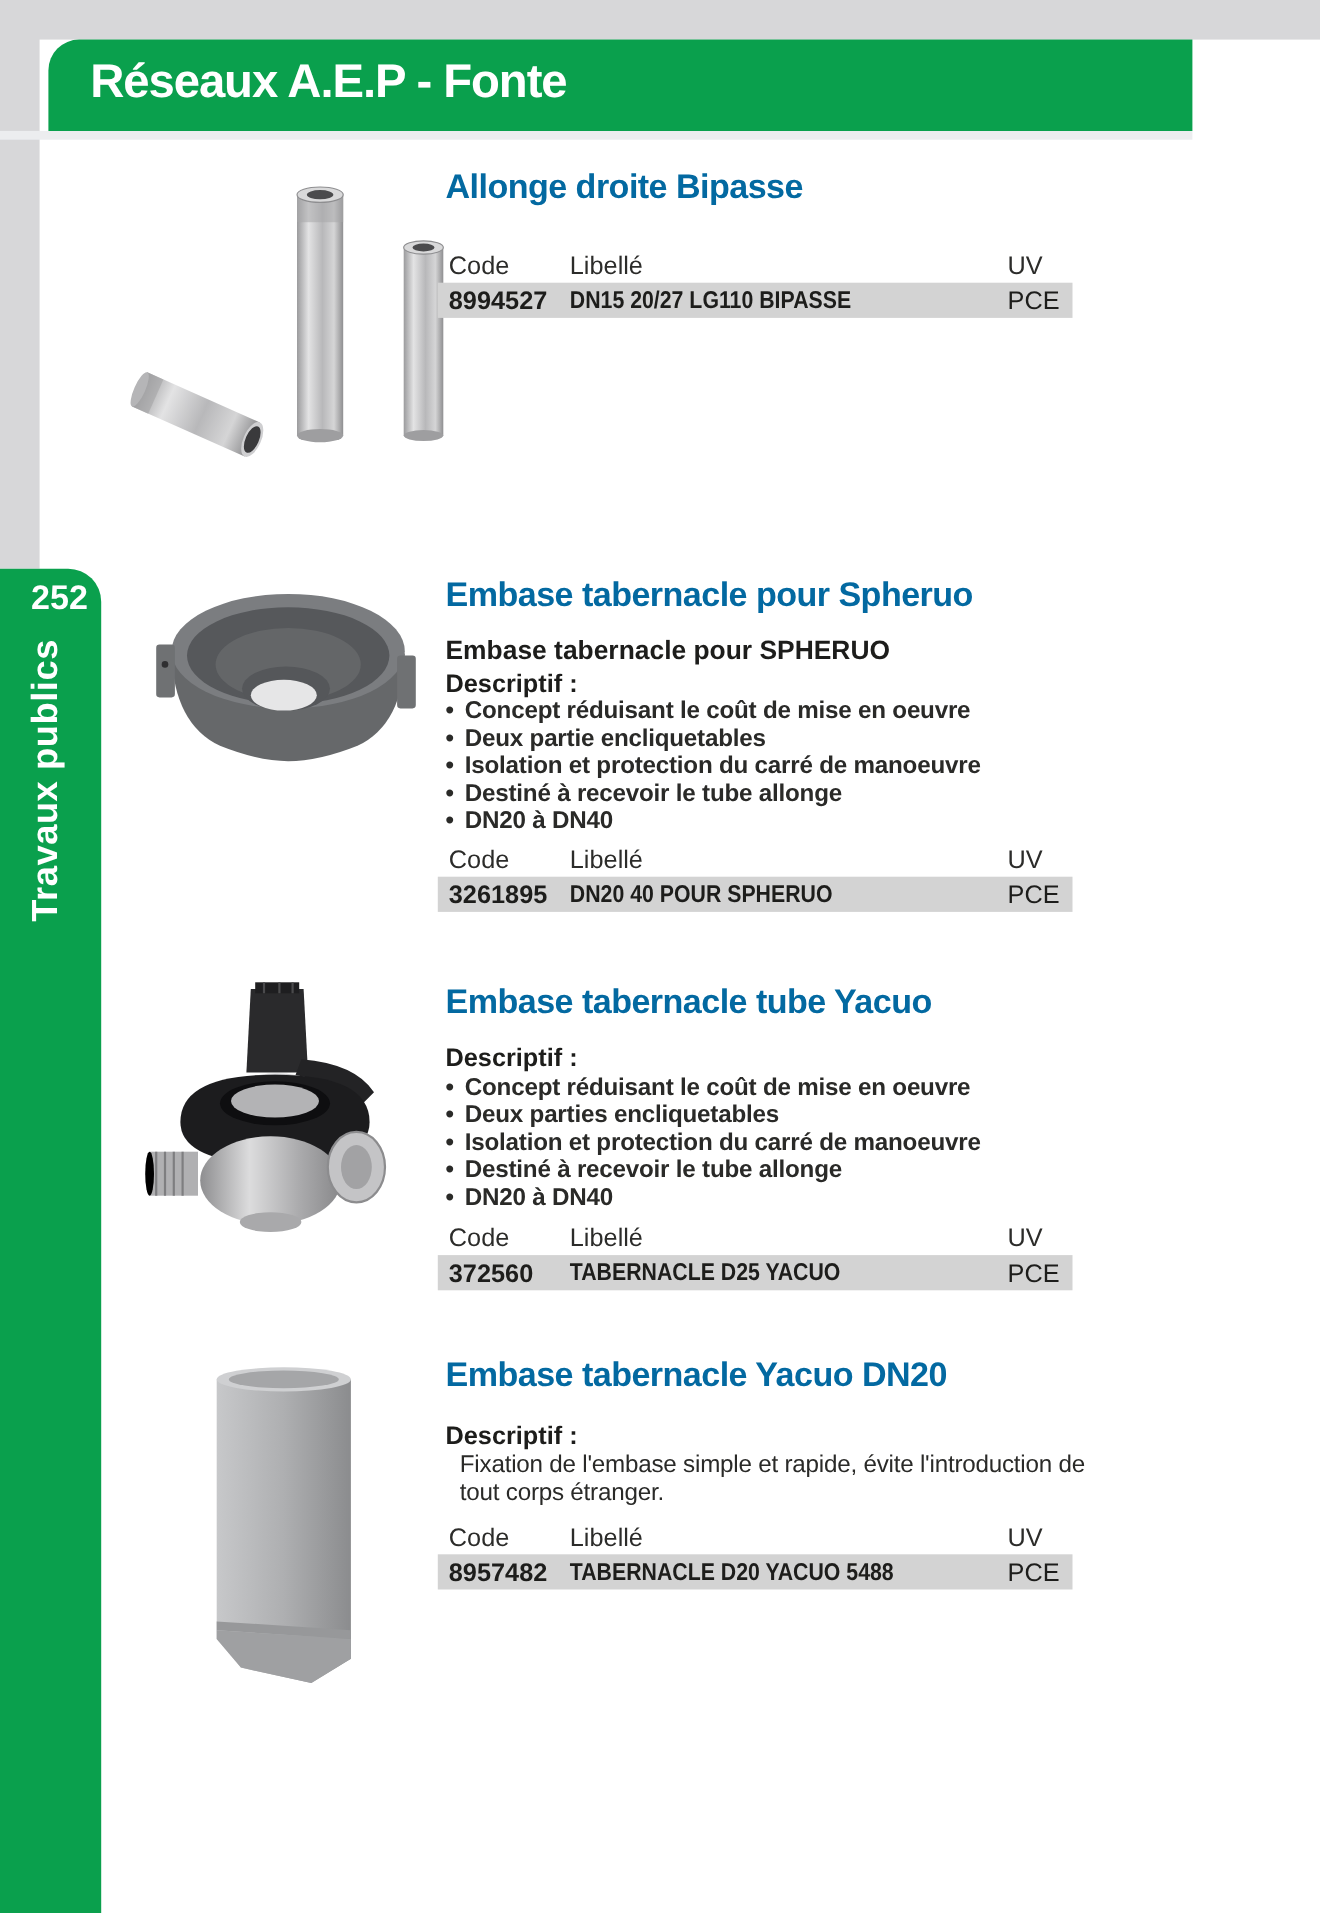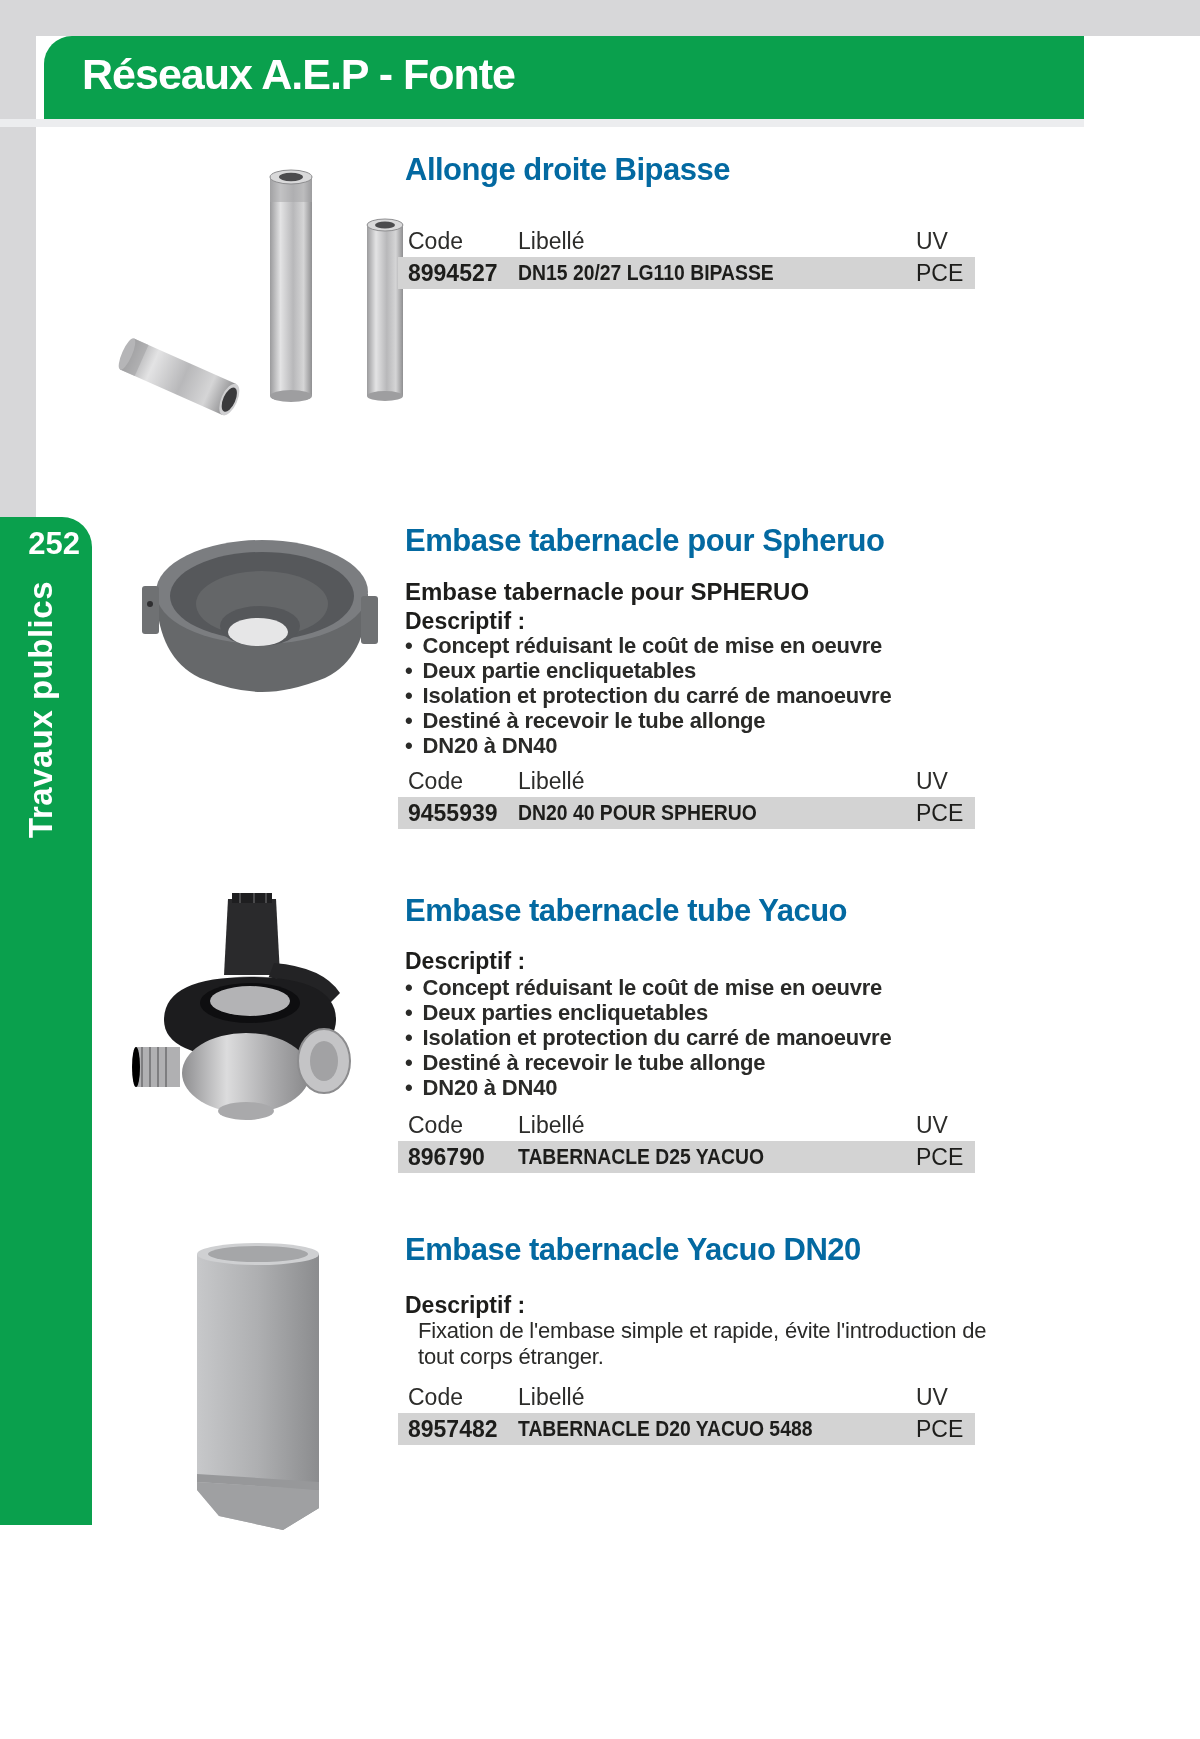--- a/index.html
+++ b/index.html
@@ -8,21 +8,21 @@
 
   
   .top-gray{position:absolute;left:0;top:0;width:1200px;height:36px;background:#d7d7d9;}
   .left-gray{position:absolute;left:0;top:0;width:36px;height:517px;background:#d7d7d9;}
   .header-bar{position:absolute;left:44px;top:36px;width:1040px;height:83px;background:#0aa04d;
               border-top-left-radius:28px;}
   .header-title{position:absolute;left:22px;top:14px;color:#ffffff;font-size:43px;font-weight:bold;
                 letter-spacing:-1px;white-space:nowrap;margin-left:16px;}
   .header-shadow{position:absolute;left:0;top:119px;width:1084px;height:8px;background:#ecedef;}
 
-  .side-tab{position:absolute;left:0;top:517px;width:92px;height:1008px;background:#0aa04d;
+  .side-tab{position:absolute;left:0;top:517px;width:92px;height:1222px;background:#0aa04d;
             border-top-right-radius:30px;}
   .page-num{position:absolute;left:0;top:9px;width:80px;text-align:right;color:#ffffff;
             font-size:31px;font-weight:bold;}
   .side-label{position:absolute;left:22px;top:64px;color:#ffffff;font-size:33px;font-weight:bold;
               writing-mode:vertical-rl;transform:rotate(180deg);white-space:nowrap;letter-spacing:0.5px;}
 
   
   .sec-title{position:absolute;left:405px;color:#0369a1;font-size:31px;font-weight:bold;
              letter-spacing:-0.5px;white-space:nowrap;}
   .subtitle{position:absolute;left:405px;font-size:24px;font-weight:bold;white-space:nowrap;}
@@ -192,21 +192,21 @@
     <div class="bullet">Destiné à recevoir le tube allonge</div>
     <div class="bullet">DN20 à DN40</div>
   </div>
   <div class="ptable" style="top:766px;">
     <div class="thead">
       <div class="col-code">Code</div>
       <div class="col-lib">Libellé</div>
       <div class="col-uv">UV</div>
     </div>
     <div class="trow">
-      <div class="col-code">9455939</div>
+      <div class="col-code">3261895</div>
       <div class="col-lib">
         <span class="lib-text">DN20 40 POUR SPHERUO</span>
       </div>
       <div class="col-uv uv-text">PCE</div>
     </div>
   </div>
 
   <div class="sec-title" style="top:893px;">Embase tabernacle tube Yacuo</div>
   <div class="desc-label" style="top:948px;">Descriptif :</div>
   <div class="bullets" style="top:975px;">
@@ -216,21 +216,21 @@
     <div class="bullet">Destiné à recevoir le tube allonge</div>
     <div class="bullet">DN20 à DN40</div>
   </div>
   <div class="ptable" style="top:1110px;">
     <div class="thead">
       <div class="col-code">Code</div>
       <div class="col-lib">Libellé</div>
       <div class="col-uv">UV</div>
     </div>
     <div class="trow">
-      <div class="col-code">896790</div>
+      <div class="col-code">372560</div>
       <div class="col-lib">
         <span class="lib-text">TABERNACLE D25 YACUO</span>
       </div>
       <div class="col-uv uv-text">PCE</div>
     </div>
   </div>
 
   <div class="sec-title" style="top:1232px;">Embase tabernacle Yacuo DN20</div>
   <div class="desc-label" style="top:1292px;">Descriptif :</div>
   <div class="paragraph" style="top:1318px;">Fixation de l'embase simple et rapide, évite l'introduction de tout corps étranger.</div>

